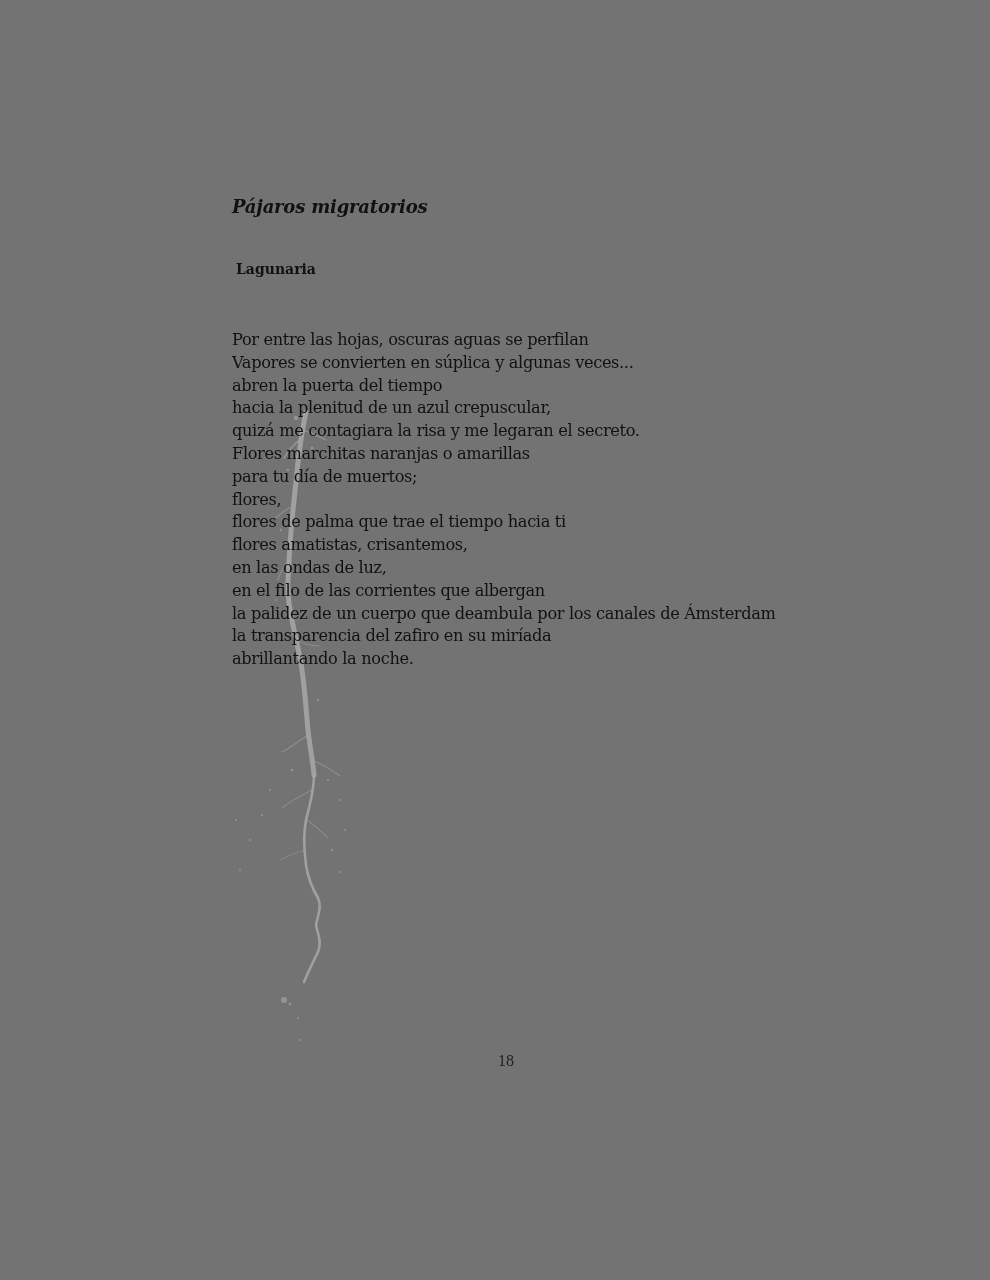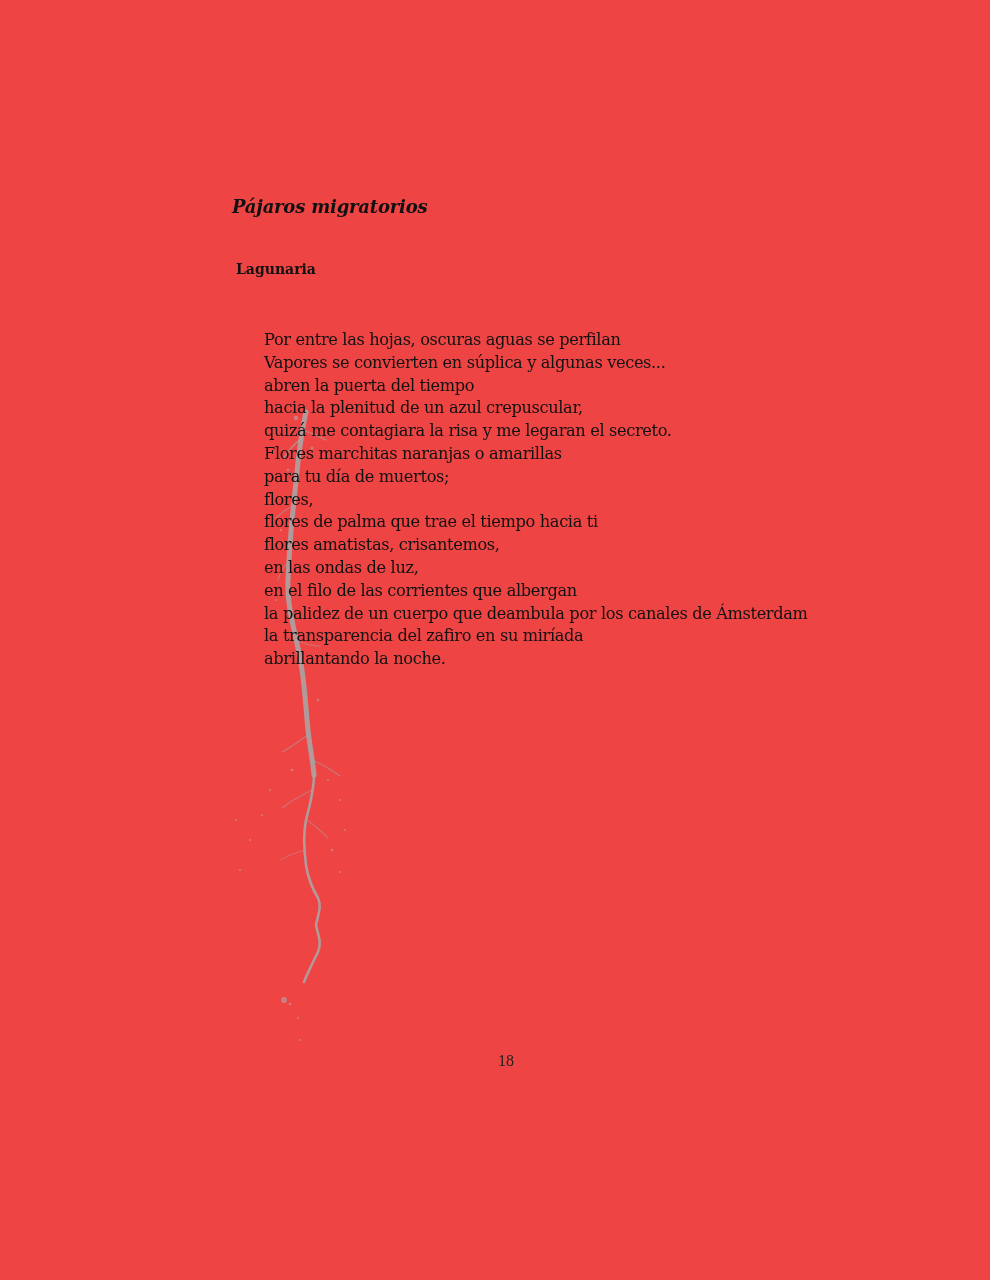--- a/index.html
+++ b/index.html
@@ -13,21 +13,21 @@
     position: relative;
     overflow: hidden;
     font-family: "DejaVu Serif", "Liberation Serif", serif;
     color: #111111;
   }
   .page {
     position: absolute;
     left: 0; top: 0;
     width: 990px;
     height: 1280px;
-    background: #ef4444;
+    background: #737373;
   }
   .crack {
     position: absolute;
     left: 0; top: 0;
     width: 990px;
     height: 1280px;
     pointer-events: none;
     z-index: 1;
   }
   .book-title {
@@ -59,21 +59,20 @@
     padding: 0;
     list-style: none;
   }
   .poem-line {
     display: block;
     height: 22.8px;
     line-height: 22.8px;
     font-size: 16.2px;
     white-space: nowrap;
     letter-spacing: -0.35px;
-    margin-left: 32px;
   }
   .page-number {
     position: absolute;
     left: 0;
     width: 1012px;
     text-align: center;
     top: 1052px;
     font-family: "Liberation Serif", "DejaVu Serif", serif;
     font-size: 16px;
     color: #222;

